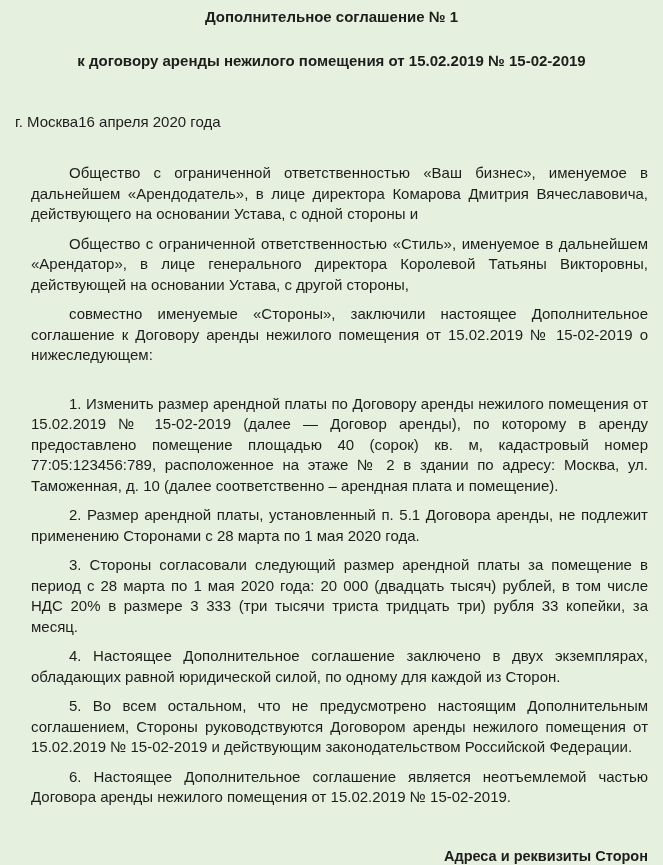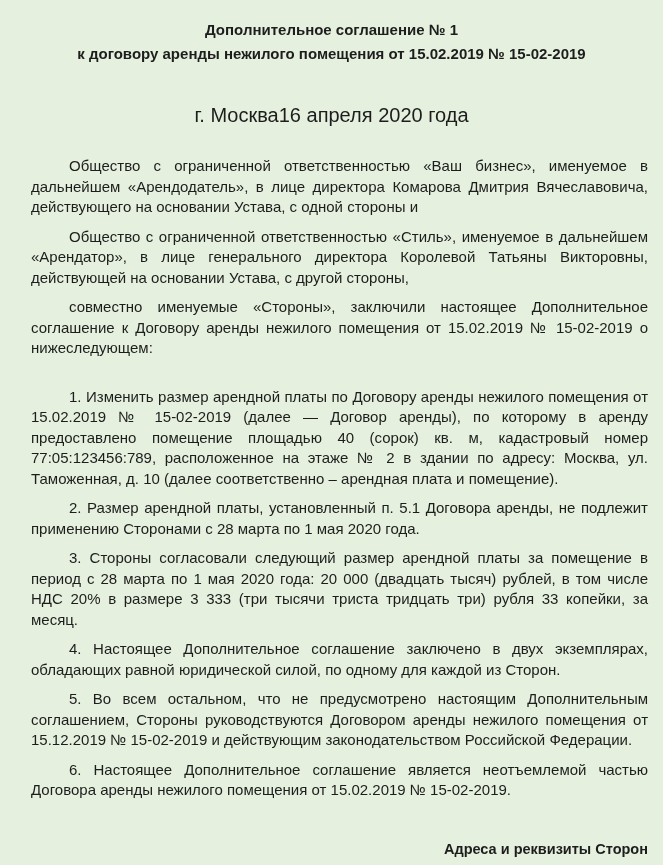--- a/index.html
+++ b/index.html
@@ -10,42 +10,42 @@
     width: 663px;
     height: 865px;
     background: #e5f0de;
     font-family: "Liberation Sans", sans-serif;
     color: #1d1d1d;
   }
   .page {
     box-sizing: border-box;
     width: 663px;
     height: 865px;
-    padding: 21px 15px 0 15px;
+    padding: 8px 15px 0 15px;
     overflow: hidden;
     border-radius: 9px;
   }
   .doc-title {
     font-size: 15px;
     line-height: 18px;
     font-weight: bold;
     text-align: center;
   }
   .doc-subtitle {
     font-size: 15px;
     line-height: 18px;
     font-weight: bold;
     text-align: center;
-    margin-top: 6px;
+    margin-top: 26px;
   }
   .city-date-row {
     margin-top: 42px;
     display: flex;
-    justify-content: center;
-    font-size: 20px;
+    justify-content: flex-start;
+    font-size: 15px;
     line-height: 20px;
   }
   .preamble {
     margin-top: 31px;
   }
   .body-par {
     font-size: 15px;
     line-height: 20.5px;
     text-align: justify;
     text-indent: 38px;
@@ -91,21 +91,21 @@
     <p class="body-par">Общество с ограниченной ответственностью «Ваш бизнес», именуемое в дальнейшем «Арендодатель», в лице директора Комарова Дмитрия Вячеславовича, действующего на основании Устава, с одной стороны и</p>
     <p class="body-par">Общество с ограниченной ответственностью «Стиль», именуемое в дальнейшем «Арендатор», в лице генерального директора Королевой Татьяны Викторовны, действующей на основании Устава, с другой стороны,</p>
     <p class="body-par">совместно именуемые «Стороны», заключили настоящее Дополнительное соглашение к Договору аренды нежилого помещения от 15.02.2019 № 15-02-2019 о нижеследующем:</p>
   </div>
 
   <div class="clauses">
     <p class="body-par">1. Изменить размер арендной платы по Договору аренды нежилого помещения от 15.02.2019 № 15-02-2019 (далее — Договор аренды), по которому в аренду предоставлено помещение площадью 40 (сорок) кв. м, кадастровый номер 77:05:123456:789, расположенное на этаже № 2 в здании по адресу: Москва, ул. Таможенная, д. 10 (далее соответственно – арендная плата и помещение).</p>
     <p class="body-par">2. Размер арендной платы, установленный п. 5.1 Договора аренды, не подлежит применению Сторонами с 28 марта по 1 мая 2020 года.</p>
     <p class="body-par">3. Стороны согласовали следующий размер арендной платы за помещение в период с 28 марта по 1 мая 2020 года: 20 000 (двадцать тысяч) рублей, в том числе НДС 20% в размере 3 333 (три тысячи триста тридцать три) рубля 33 копейки, за месяц.</p>
     <p class="body-par">4. Настоящее Дополнительное соглашение заключено в двух экземплярах, обладающих равной юридической силой, по одному для каждой из Сторон.</p>
-    <p class="body-par">5. Во всем остальном, что не предусмотрено настоящим Дополнительным соглашением, Стороны руководствуются Договором аренды нежилого помещения от 15.12.2019 № 15-02-2019 и действующим законодательством Российской Федерации.</p>
+    <p class="body-par">5. Во всем остальном, что не предусмотрено настоящим Дополнительным соглашением, Стороны руководствуются Договором аренды нежилого помещения от 15.02.2019 № 15-02-2019 и действующим законодательством Российской Федерации.</p>
     <p class="body-par">6. Настоящее Дополнительное соглашение является неотъемлемой частью Договора аренды нежилого помещения от 15.02.2019 № 15-02-2019.</p>
   </div>
 
   <div class="requisites-heading">Адреса и реквизиты Сторон</div>
 
   <div class="signature-row">
     <div class="signature-cell">Арендодатель:</div>
     <div class="signature-cell">Арендатор:</div>
   </div>
 

